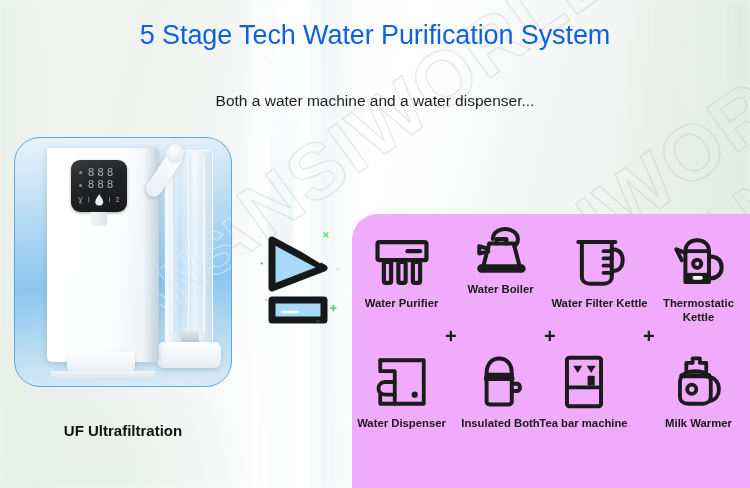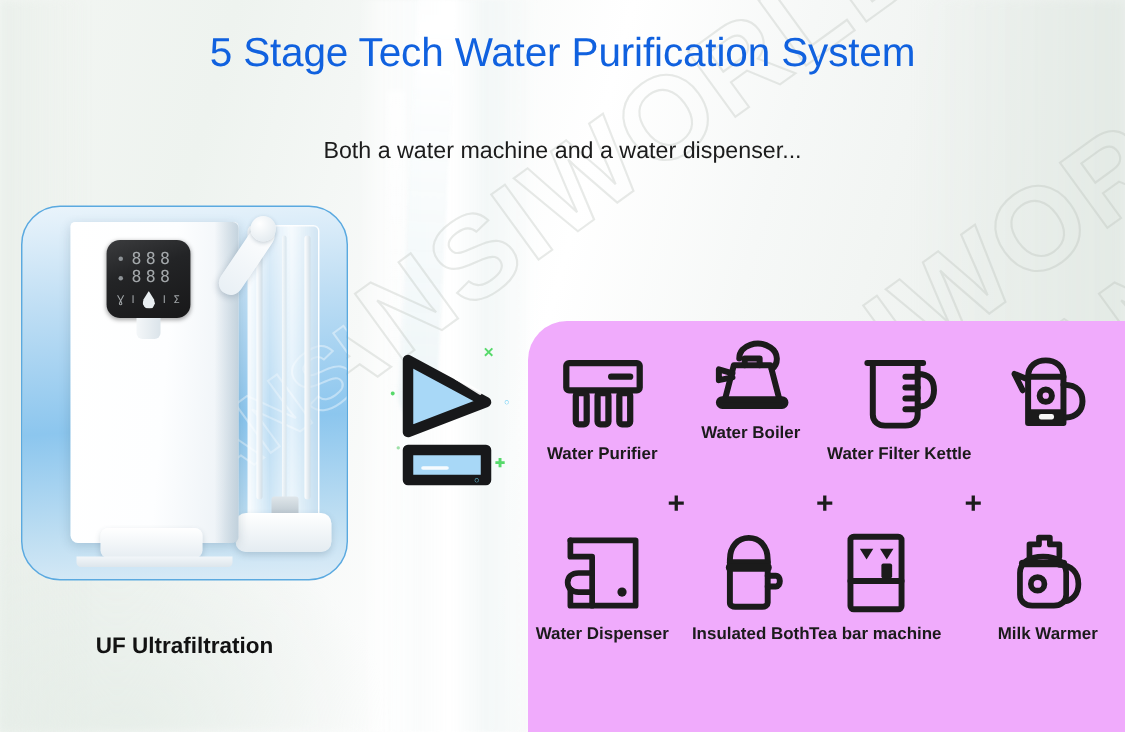--- a/index.html
+++ b/index.html
@@ -406,20 +406,21 @@
           <svg width="58" height="58" viewBox="0 0 64 64" fill="none" stroke="#1b1b1b" stroke-width="4.4" stroke-linejoin="round" stroke-linecap="round">
             <path d="M17 20 C17 12 23 8 30 8 C37 8 43 12 43 20 L43 54 L17 54 Z"></path>
             <line x1="17" y1="20" x2="43" y2="20"></line>
             <path d="M17 22 L7 18 L13 30"></path>
             <path d="M43 26 C54 26 57 32 57 38 C57 45 52 50 45 50"></path>
             <circle cx="30" cy="34" r="4.5"></circle>
             <path d="M17 44 L43 44 L43 54 L17 54 Z" fill="#1b1b1b" stroke="none"></path>
             <rect x="25" y="47.5" width="11" height="4" rx="1.6" fill="#f7f7f6" stroke="none"></rect>
           </svg>
         </div>
+        <div class="cap">Thermostatic Kettle</div>
       </div>
 
       <div class="plus" style="left:93px; top:112px;">+</div>
       <div class="plus" style="left:192px; top:112px;">+</div>
       <div class="plus" style="left:291px; top:112px;">+</div>
 
       <div class="cell" style="left:0px; top:134px;">
         <div class="glyph">
           <svg width="58" height="58" viewBox="0 0 64 64" fill="none" stroke="#1b1b1b" stroke-width="4.2" stroke-linejoin="round" stroke-linecap="round">
             <path d="M8 8 L56 8 L56 56 L8 56 L8 44"></path>

